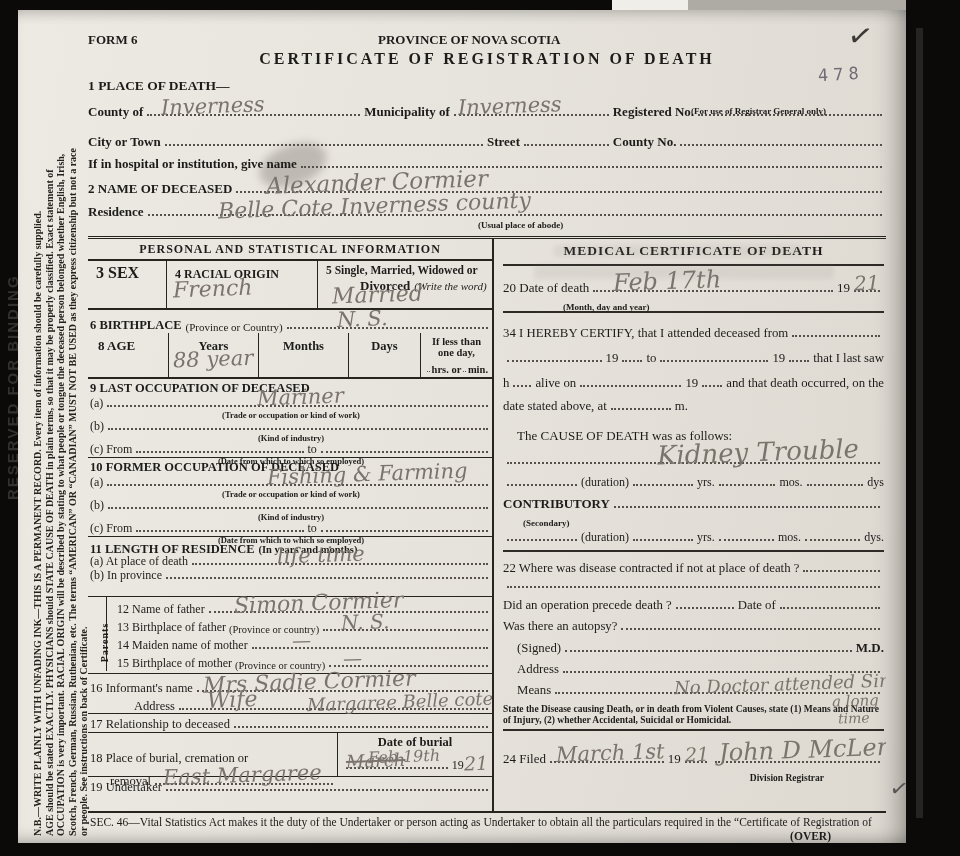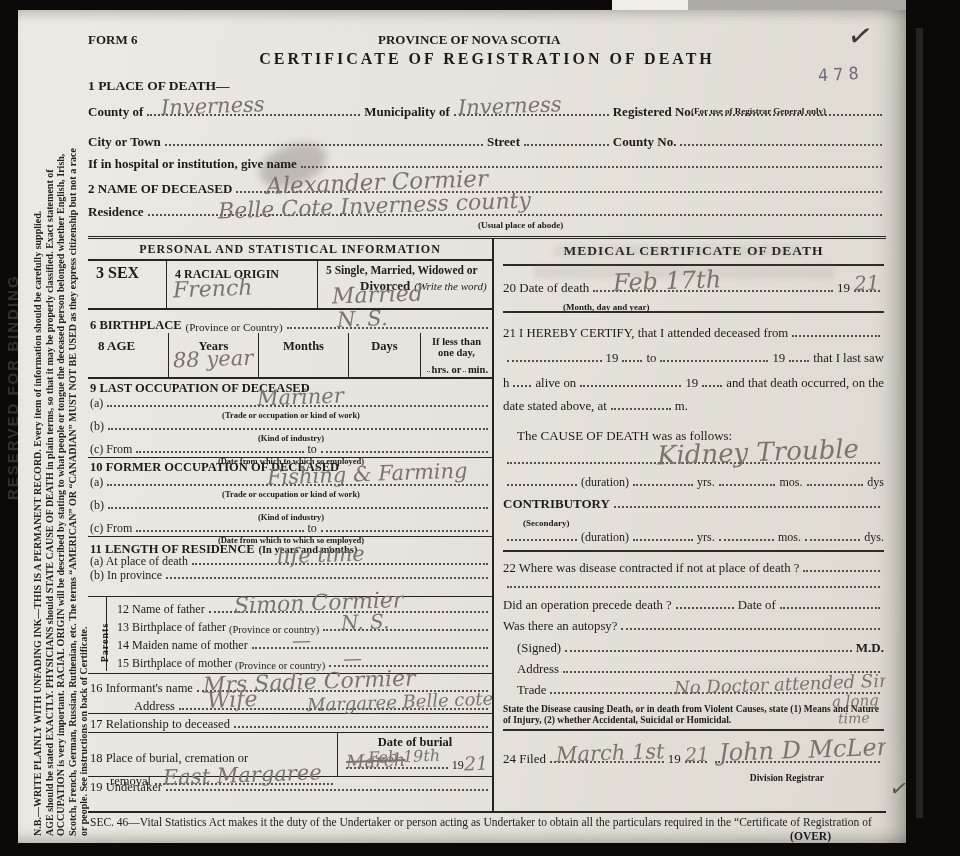--- a/index.html
+++ b/index.html
@@ -373,21 +373,21 @@
             </span>
             <span class="lbln" style="font-size:13px;">19</span>
             <span class="dots" style="flex:0 0 26px;">
               <span class="hw" style="left:0;font-size:20px;">21</span>
             </span>
           </div>
           <div style="height:13px;"><span class="sm" style="margin-left:60px;">(Month, day and year)</span></div>
           <div class="rule"></div>
 
           <div class="mrow" style="height:24px;margin-top:4px;">
-            <span class="lbln" style="font-size:12.8px;">21  I HEREBY CERTIFY, that I attended deceased from</span>
+            <span class="lbln" style="font-size:12.8px;">34  I HEREBY CERTIFY, that I attended deceased from</span>
             <span class="dots"></span>
           </div>
           <div class="mrow" style="height:25px;">
             <span class="dots" style="flex:1.4;"></span>
             <span class="lbln" style="font-size:12.8px;">19</span>
             <span class="dots" style="flex:0 0 20px;"></span>
             <span class="lbln" style="font-size:12.8px;">to</span>
             <span class="dots" style="flex:1.6;"></span>
             <span class="lbln" style="font-size:12.8px;">19</span>
             <span class="dots" style="flex:0 0 20px;"></span>
@@ -468,21 +468,21 @@
           <div class="mrow" style="height:22px;">
             <span class="lbln" style="font-size:12.8px;margin-left:14px;">(Signed)</span>
             <span class="dots"></span>
             <span class="lbl" style="font-size:13px;">M.D.</span>
           </div>
           <div class="mrow" style="height:21px;">
             <span class="lbln" style="font-size:12.8px;margin-left:14px;">Address</span>
             <span class="dots"></span>
           </div>
           <div class="mrow" style="height:21px;">
-            <span class="lbln" style="font-size:12.8px;margin-left:14px;">Trade</span>
+            <span class="lbln" style="font-size:12.8px;margin-left:14px;">Means</span>
             <span class="dots"></span>
           </div>
 
           <span class="hw note3" style="left:180px;top:436px;font-size:18px;">No Doctor attended Since</span>
           <span class="hw note3" style="left:338px;top:455px;font-size:15px;">a long</span>
           <span class="hw note3" style="left:344px;top:472px;font-size:14px;">time</span>
 
           <div style="font-size:9.5px;font-weight:bold;line-height:11px;margin-top:6px;">State the Disease causing Death, or in death from Violent Causes, state (1) Means and Nature of Injury, (2) whether Accidental, Suicidal or Homicidal.</div>
           <div class="rule" style="margin-top:3px;"></div>
 

